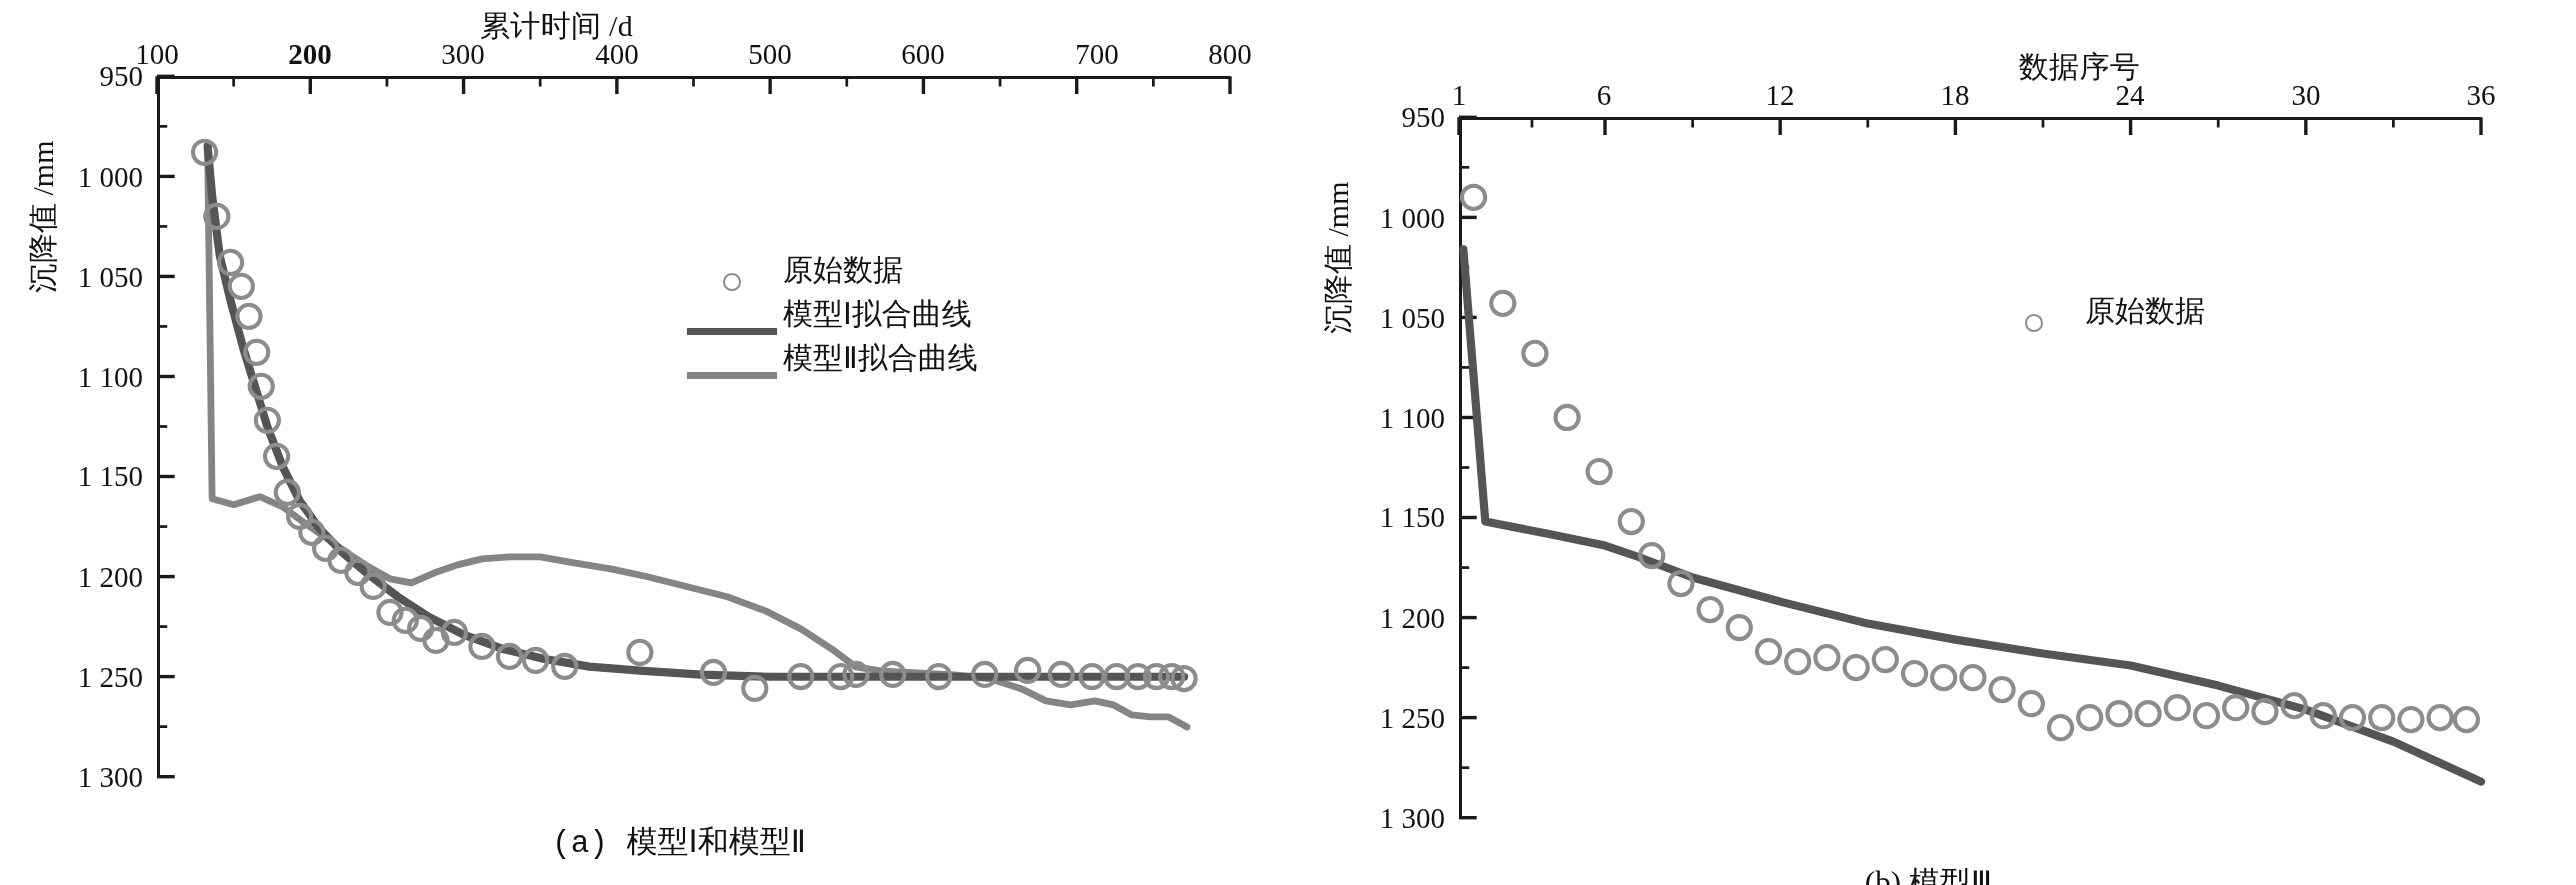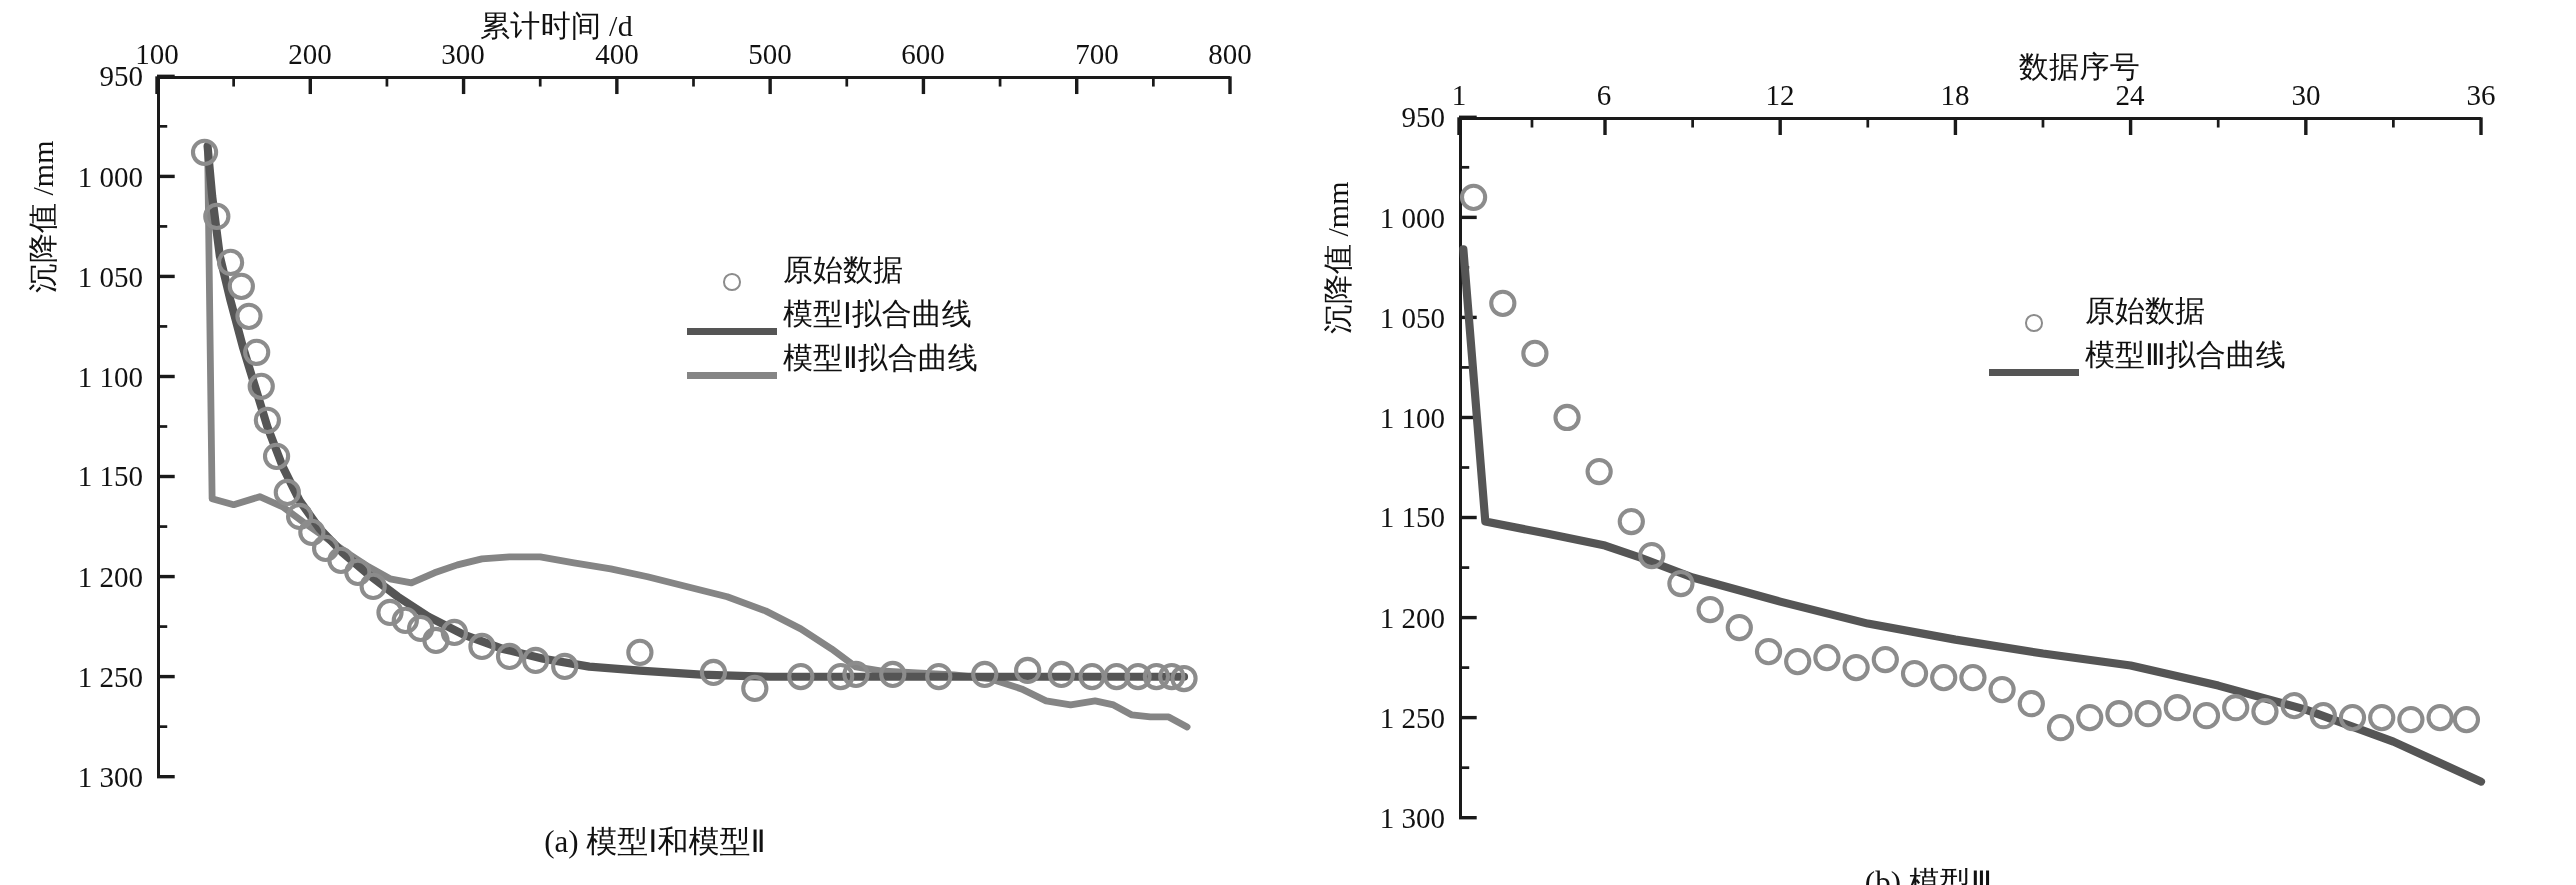--- a/index.html
+++ b/index.html
@@ -210,21 +210,21 @@
           <circle cx="1408.5" cy="881.0" r="17"></circle>
           <circle cx="1440.0" cy="881.0" r="17"></circle>
           <circle cx="1467.0" cy="881.0" r="17"></circle>
           <circle cx="1489.5" cy="881.0" r="17"></circle>
           <circle cx="1507.5" cy="883.9" r="17"></circle>
         </g>
       </svg>
     </div>
 
     <div class="xtick-label" style="left:157px; top:38px;">100</div>
-    <div class="xtick-label" style="left:310px; top:38px;">200</div>
+    <div class="xtick-label" style="left:310px; top:38px;font-weight:bold;">200</div>
     <div class="xtick-label" style="left:463px; top:38px;">300</div>
     <div class="xtick-label" style="left:617px; top:38px;">400</div>
     <div class="xtick-label" style="left:770px; top:38px;">500</div>
     <div class="xtick-label" style="left:923px; top:38px;">600</div>
     <div class="xtick-label" style="left:1077px; top:38px;margin-left:20px;">700</div>
     <div class="xtick-label" style="left:1230px; top:38px;">800</div>
 
     <div class="ytick-label" style="left:27px; top:76px; width:116px;">950</div>
     <div class="ytick-label" style="left:27px; top:177px; width:116px;">1 000</div>
     <div class="ytick-label" style="left:27px; top:277px; width:116px;">1 050</div>
@@ -248,21 +248,21 @@
         <span class="legend-text">模型Ⅰ拟合曲线</span>
       </div>
       <div class="legend-row">
         <span class="legend-sym">
             <span class="line-swatch" style="background:#858585;height:6.8px;"></span>
           </span>
         <span class="legend-text">模型Ⅱ拟合曲线</span>
       </div>
     </div>
 
-    <div class="caption" style="left:280px; top:821px; width:750px;">(a) 模型Ⅰ和模型Ⅱ</div>
+    <div class="caption" style="left:304px; top:821px; width:750px;font-family:Liberation Mono, monospace;">(a) 模型Ⅰ和模型Ⅱ</div>
   </div>
 
   <div class="panel" id="panel-b">
 
     <div class="axis-title-top" style="left:273px; top:5.5px; width:572px;">数据序号</div>
 
     <div class="axis-title-left" style="left:23px; top:293px;">沉降值 /mm</div>
 
     <div class="plot" id="plot-b" style="left:164px; top:76px; width:1022px; height:701px;">
       <div class="plot-frame"></div>
@@ -363,25 +363,19 @@
     <div class="ytick-label" style="left:34px; top:677px; width:116px;">1 250</div>
     <div class="ytick-label" style="left:34px; top:777px; width:116px;">1 300</div>
 
     <div class="legend" style="left:688px; top:247px;">
       <div class="legend-row">
         <span class="legend-sym">
             <span class="marker-circle"></span>
           </span>
         <span class="legend-text">原始数据</span>
       </div>
-      <div class="legend-row">
-        <span class="legend-sym">
-            <span class="line-swatch" style="background:#555555;height:7.5px;"></span>
-          </span>
-        <span class="legend-text">模型Ⅲ拟合曲线</span>
-      </div>
     </div>
 
     <div class="caption" style="left:327px; top:821px; width:613px;">(b) 模型Ⅲ</div>
   </div>
 
 </div>
 
 
 </body></html>

